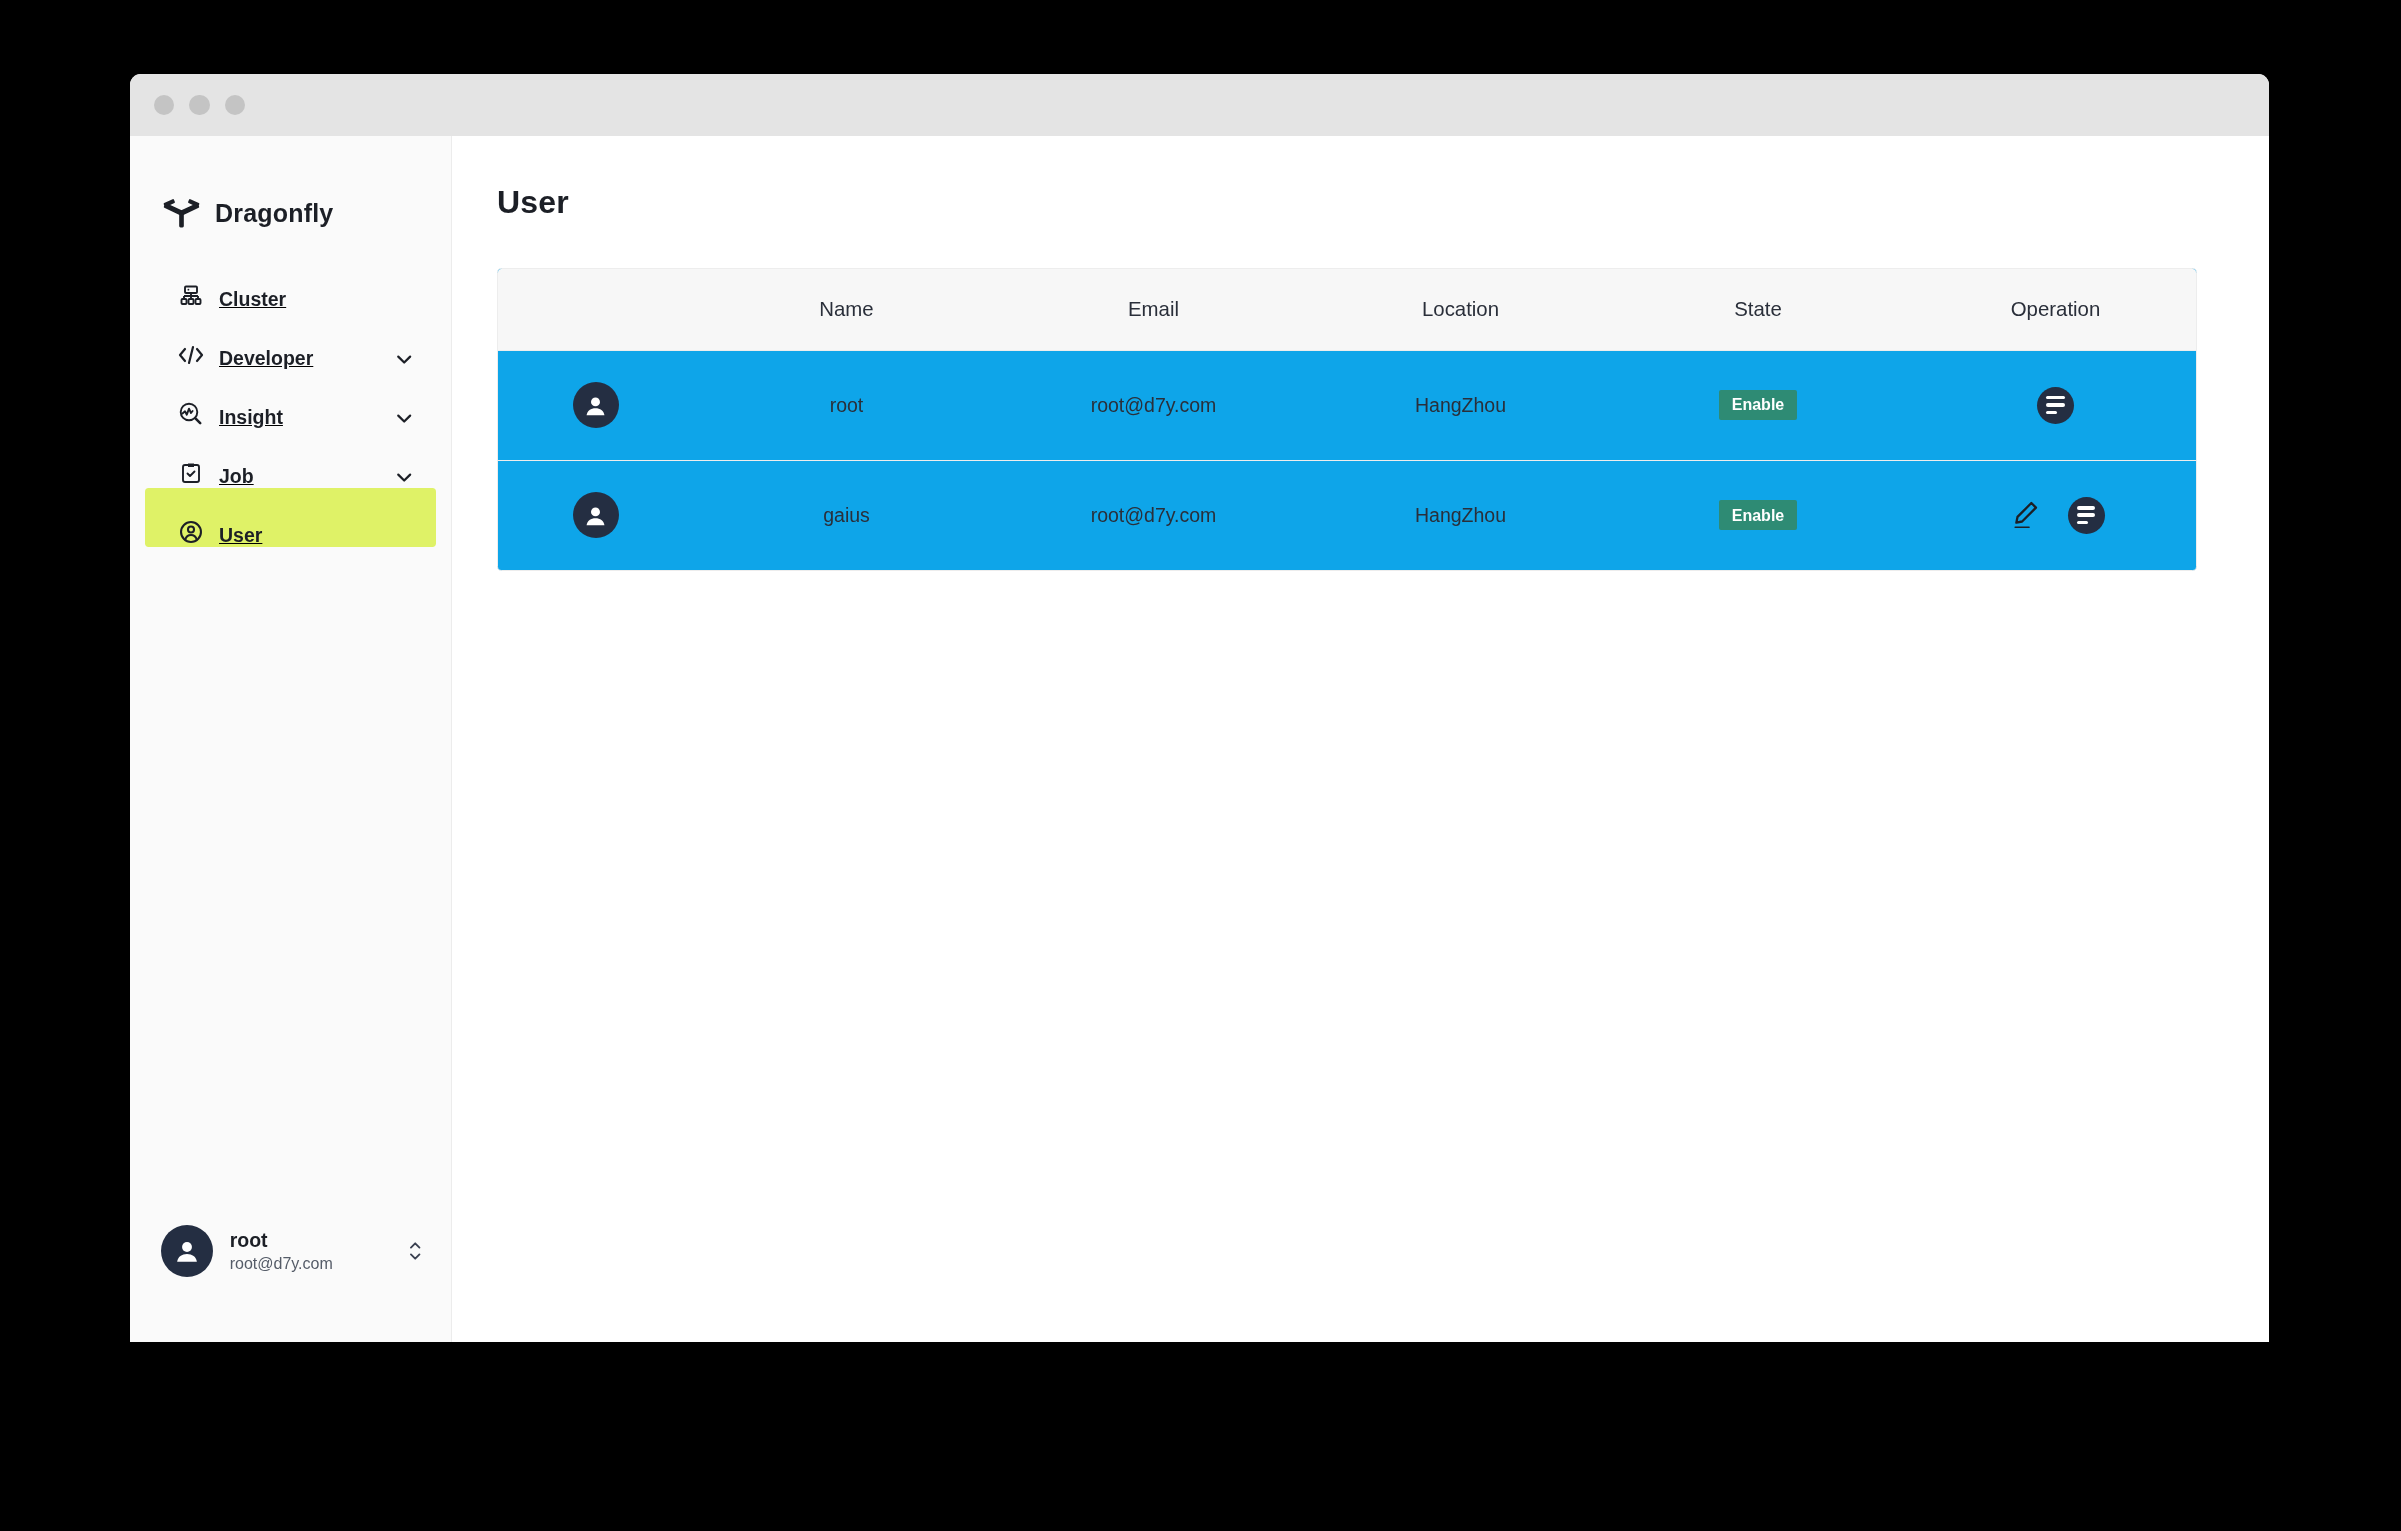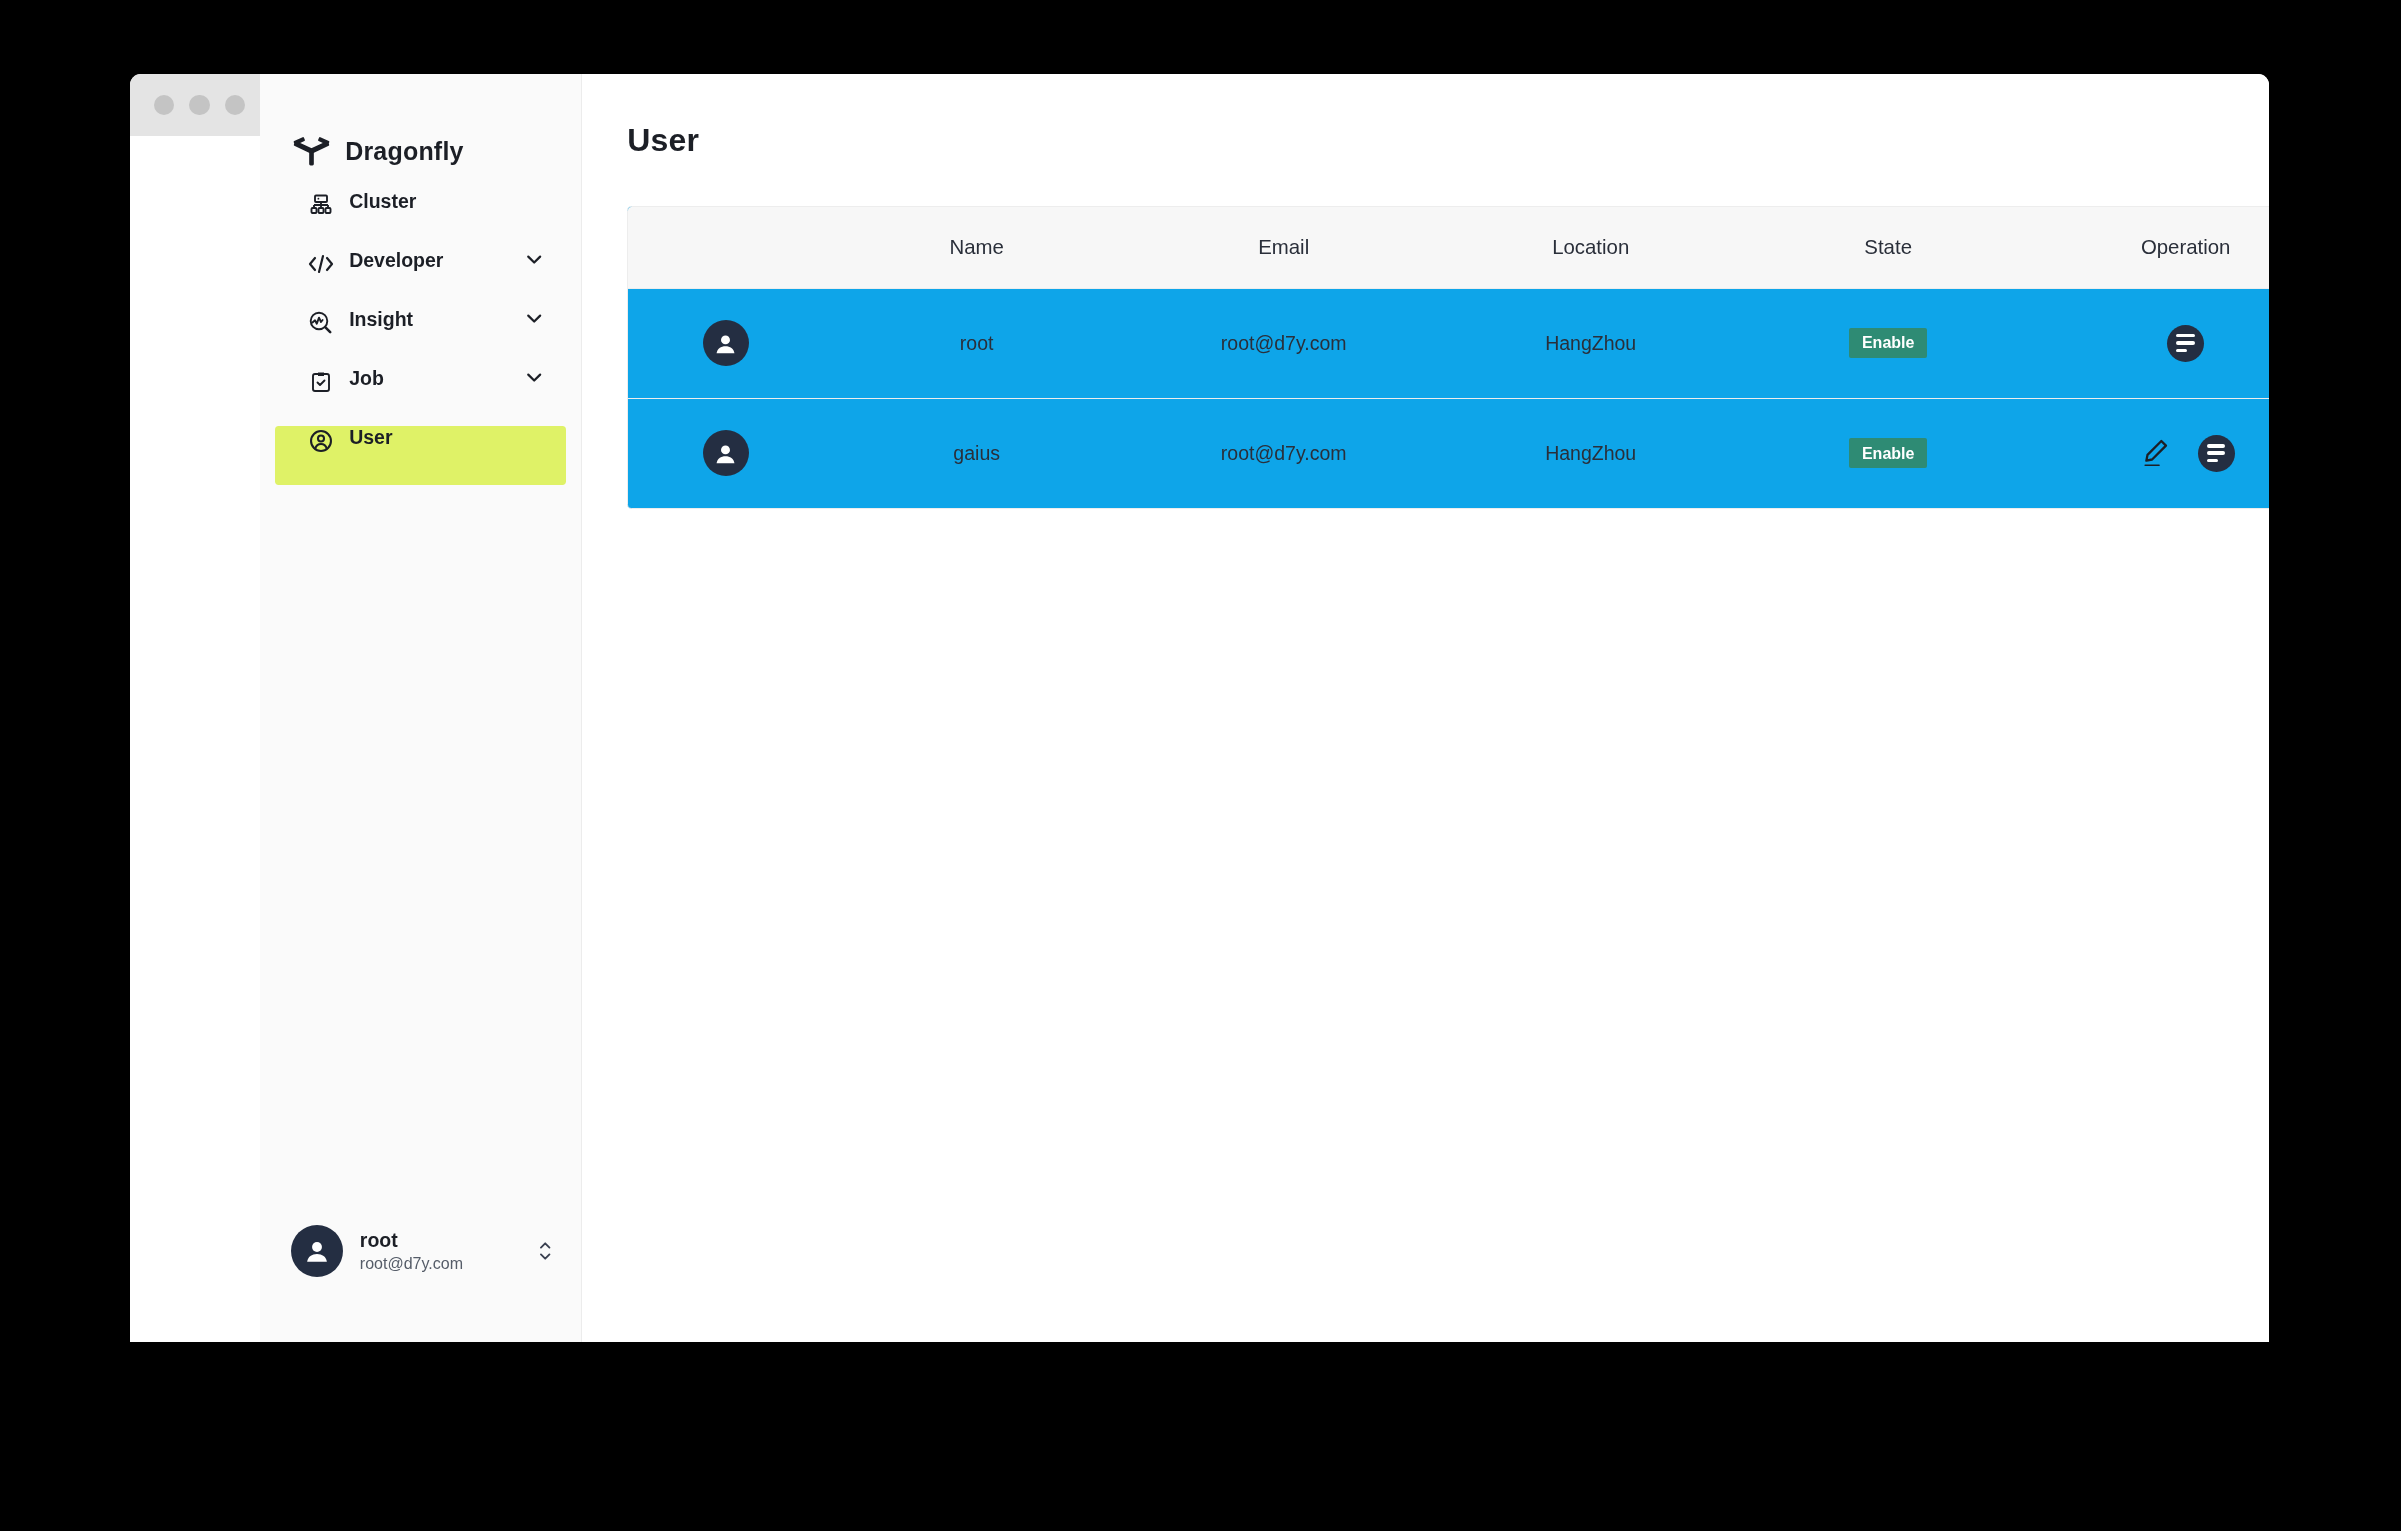--- a/index.html
+++ b/index.html
@@ -14,21 +14,21 @@
   .window {
     position: absolute;
     left: 130px;
     top: 74px;
     width: 2139px;
     height: 1268px;
     background: #ffffff;
     border-radius: 11px 11px 0 0;
     overflow: hidden;
     display: flex;
-    flex-direction: row;
+    flex-direction: column;
   }
 
   
   .titlebar {
     height: 62px;
     background: #e4e4e4;
     display: flex;
     align-items: center;
     padding-left: 24px;
     flex: 0 0 auto;
@@ -69,25 +69,26 @@
     font-size: 25px;
     font-weight: bold;
     color: #1c1f26;
     letter-spacing: 0.2px;
   }
 
   .nav { margin-top: 5.6px; }
   .nav-item {
     height: 59px;
     display: flex;
-    align-items: flex-start;
+    align-items: flex-end;
     padding: 0 22px 0 31px;
     margin: 0 15px;
     border-radius: 3.7px;
     cursor: pointer;
+    text-decoration: underline;
   }
   .nav-item.active { background: #dff267; }
   .nav-icon {
     width: 30px; height: 30px;
     flex: 0 0 30px;
     display: flex; align-items: center; justify-content: center;
   }
   .nav-label {
     margin-left: 13px;
     font-size: 19.5px;

